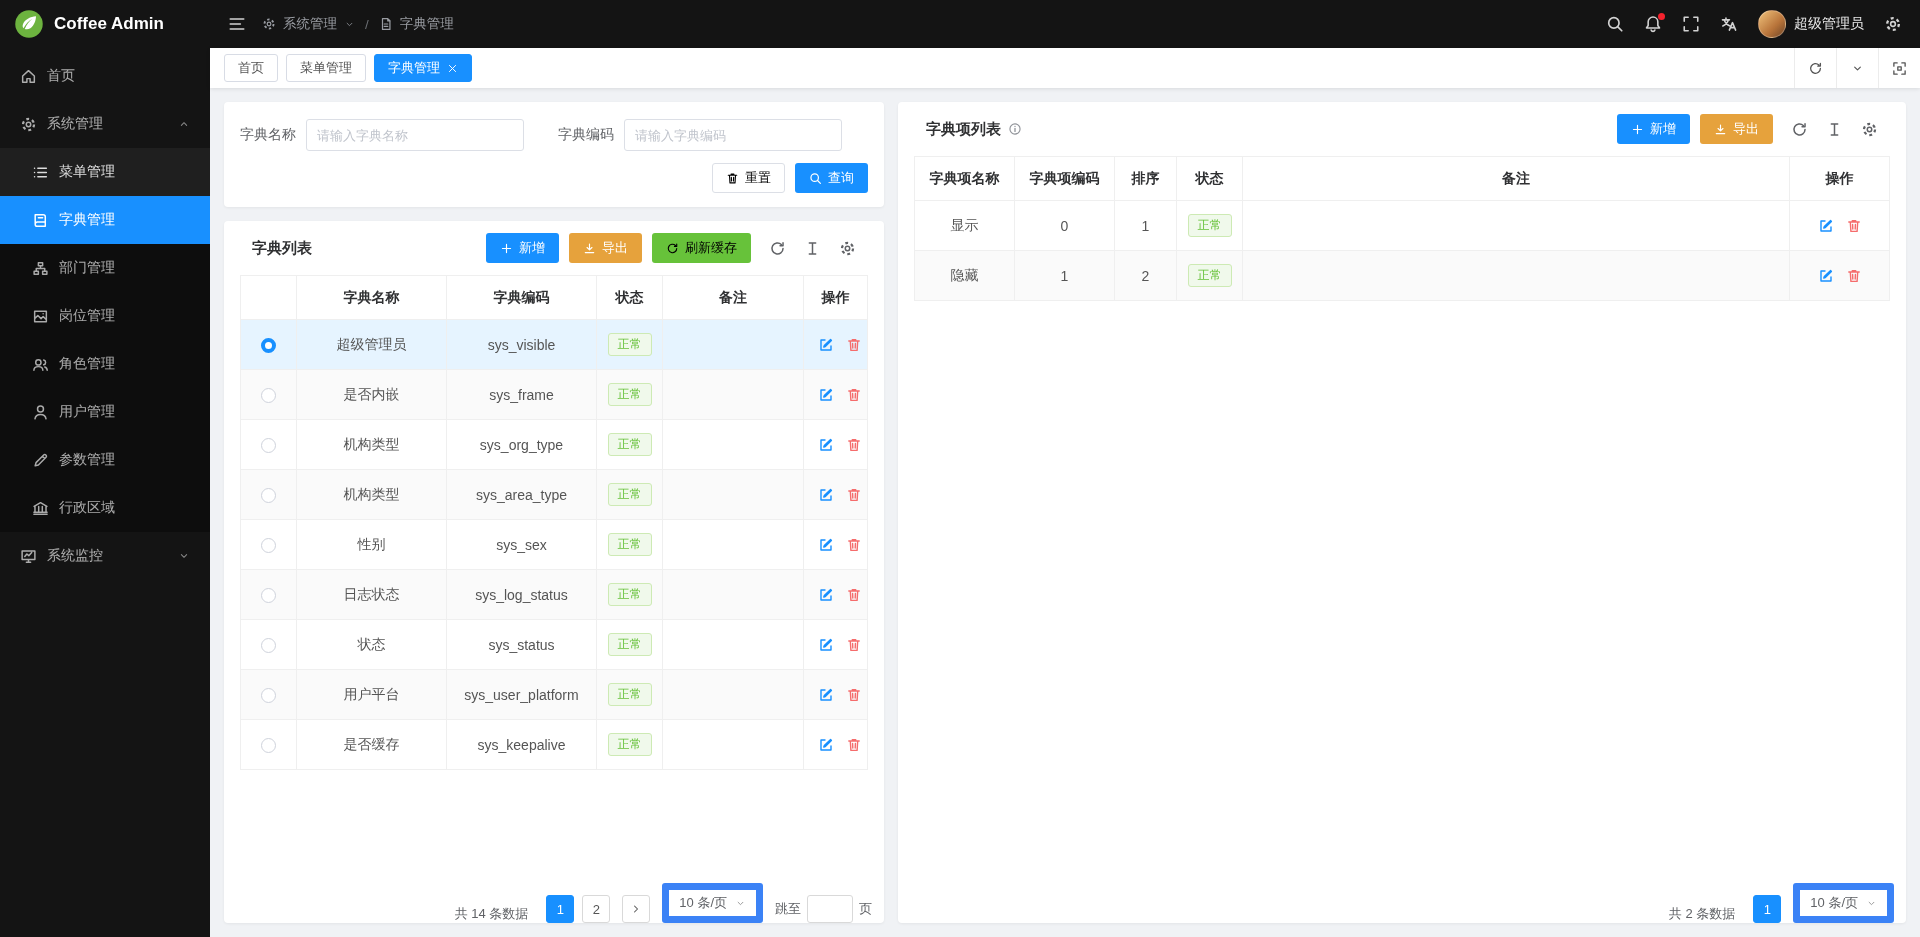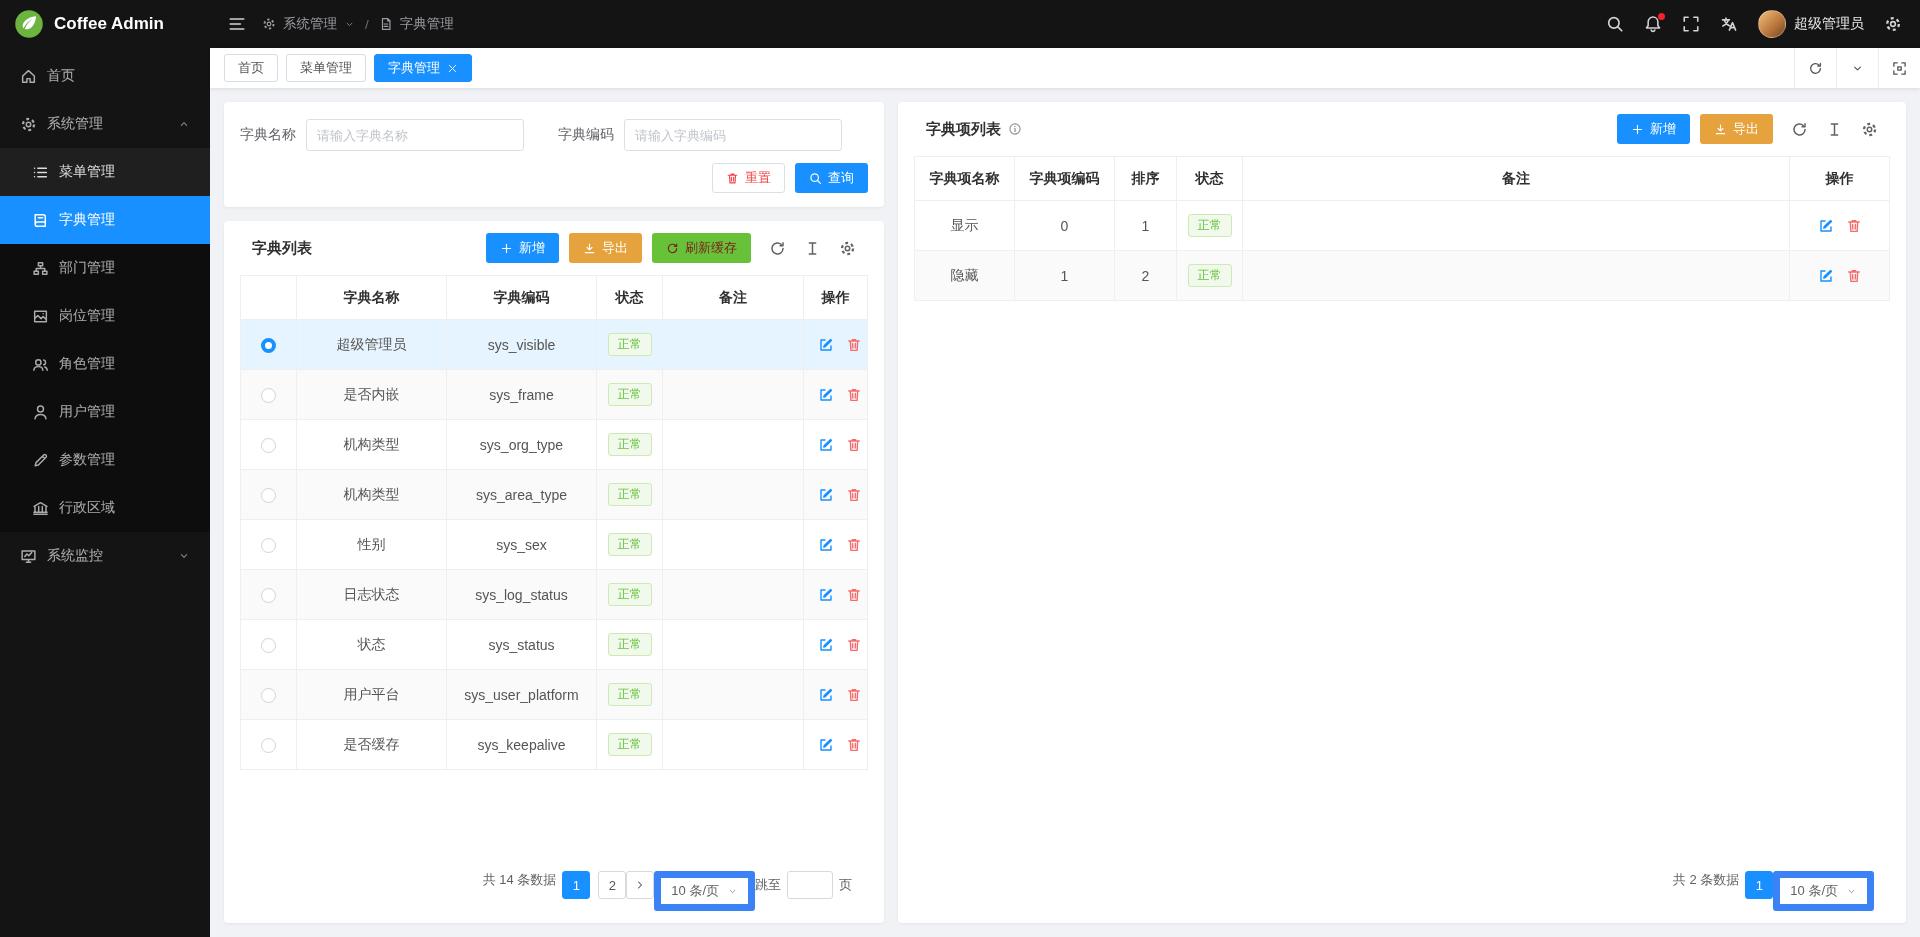--- a/index.html
+++ b/index.html
@@ -61,24 +61,24 @@
   .search-card{padding:17px 16px 14px;display:flex;flex-direction:column;gap:12px;flex-shrink:0}
   .form-row{display:flex;gap:34px}
   .field{display:flex;align-items:center;gap:10px}
   .field label{color:#606266;font-size:14px;white-space:nowrap}
   .field input{width:218px;height:32px;border:1px solid #dcdfe6;border-radius:3px;padding:0 10px;font-size:13px;color:#333;outline:none;background:#fff}
   .field input::placeholder{color:#c0c4cc}
   .form-actions{display:flex;justify-content:flex-end;gap:10px}
 
   .btn{display:inline-flex;align-items:center;gap:6px;height:30px;padding:0 13px;border-radius:3px;border:1px solid transparent;font-size:13px;cursor:pointer;background:#fff}
   .btn .ic{width:13px;height:13px}
-  .btn.plain{border-color:#dcdfe6;color:#ef4444}
+  .btn.plain{border-color:#dcdfe6;color:#000000}
   .btn.primary{background:#1890ff;color:#fff}
   .btn.warning{background:#e6a23c;color:#fff}
-  .btn.success{background:#67c23a;color:#7f1d1d}
+  .btn.success{background:#67c23a;color:#000000}
 
   .table-card{flex:1;display:flex;flex-direction:column;min-height:0}
   .right-panel{flex:1;display:flex;flex-direction:column;min-height:0}
   .card-head{height:54px;display:flex;align-items:center;justify-content:space-between;padding:0 28px;flex-shrink:0}
   .card-head h3{font-size:15px;color:#303133;display:flex;align-items:center;gap:7px;font-weight:bold}
   .info-ic{width:14px;height:14px;color:#909399}
   .head-actions{display:flex;align-items:center;gap:10px}
   .tool{width:17px;height:17px;color:#606266;cursor:pointer;margin-left:8px}
 
   .table-wrap{flex:1;padding:0 16px;min-height:0;overflow:hidden}
@@ -99,21 +99,21 @@
   #item-table th:nth-child(4){width:66px}
   #item-table th:nth-child(6){width:100px}
   .tag{display:inline-block;padding:3px 9px;font-size:12px;color:#67c23a;background:#f0f9eb;border:1px solid #cdeab4;border-radius:3px;line-height:1.2}
   .act{width:16px;height:16px;display:inline-block;cursor:pointer;margin:0 6px;vertical-align:middle;line-height:0}
   .act svg{width:100%;height:100%}
   .act.edit{color:#1890ff}
   .act.del{color:#f56c6c}
   .radio{width:15px;height:15px;border-radius:50%;border:1px solid #cfd3dc;background:#fff;display:inline-block;vertical-align:middle;cursor:pointer}
   .radio.checked{border:4.5px solid #1890ff}
 
-  .pager{height:52px;display:flex;align-items:flex-start;justify-content:flex-end;gap:0;padding:0 32px;color:#606266;font-size:13px;flex-shrink:0}
+  .pager{height:52px;display:flex;align-items:flex-end;justify-content:flex-end;gap:12px;padding:0 12px;color:#606266;font-size:13px;flex-shrink:0}
   .total{margin-right:6px}
   .pgbtn{min-width:28px;height:28px;display:inline-flex;align-items:center;justify-content:center;border:1px solid #d9d9d9;border-radius:3px;background:#fff;cursor:pointer;font-size:13px;color:#555}
   .pgbtn .ic{width:12px;height:12px}
   .pgbtn.active{background:#1890ff;border-color:#1890ff;color:#fff}
   .pgselect{height:40px;display:inline-flex;align-items:center;gap:8px;border:7px solid #3b82f6;border-radius:3px;padding:0 10px;background:#fff;cursor:pointer}
   .pgselect .ic{width:11px;height:11px;color:#999}
   .jump{display:inline-flex;align-items:center;gap:6px}
   .jump input{width:46px;height:28px;border:1px solid #d9d9d9;border-radius:3px;text-align:center;outline:none}
   .pages{display:inline-flex;gap:8px}
 </style>

